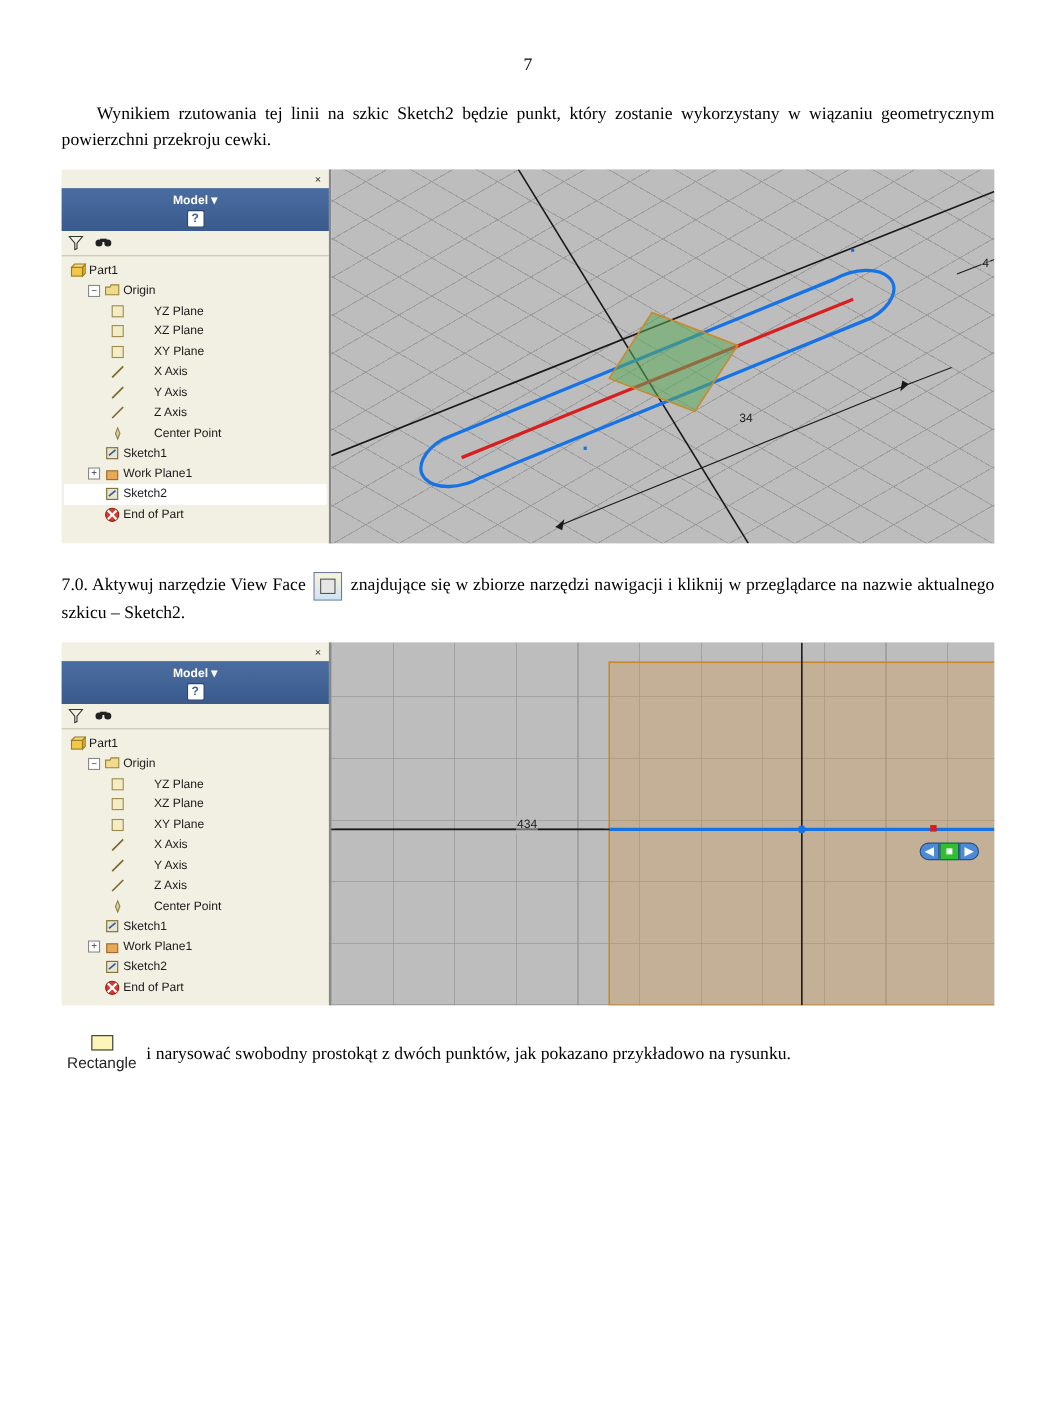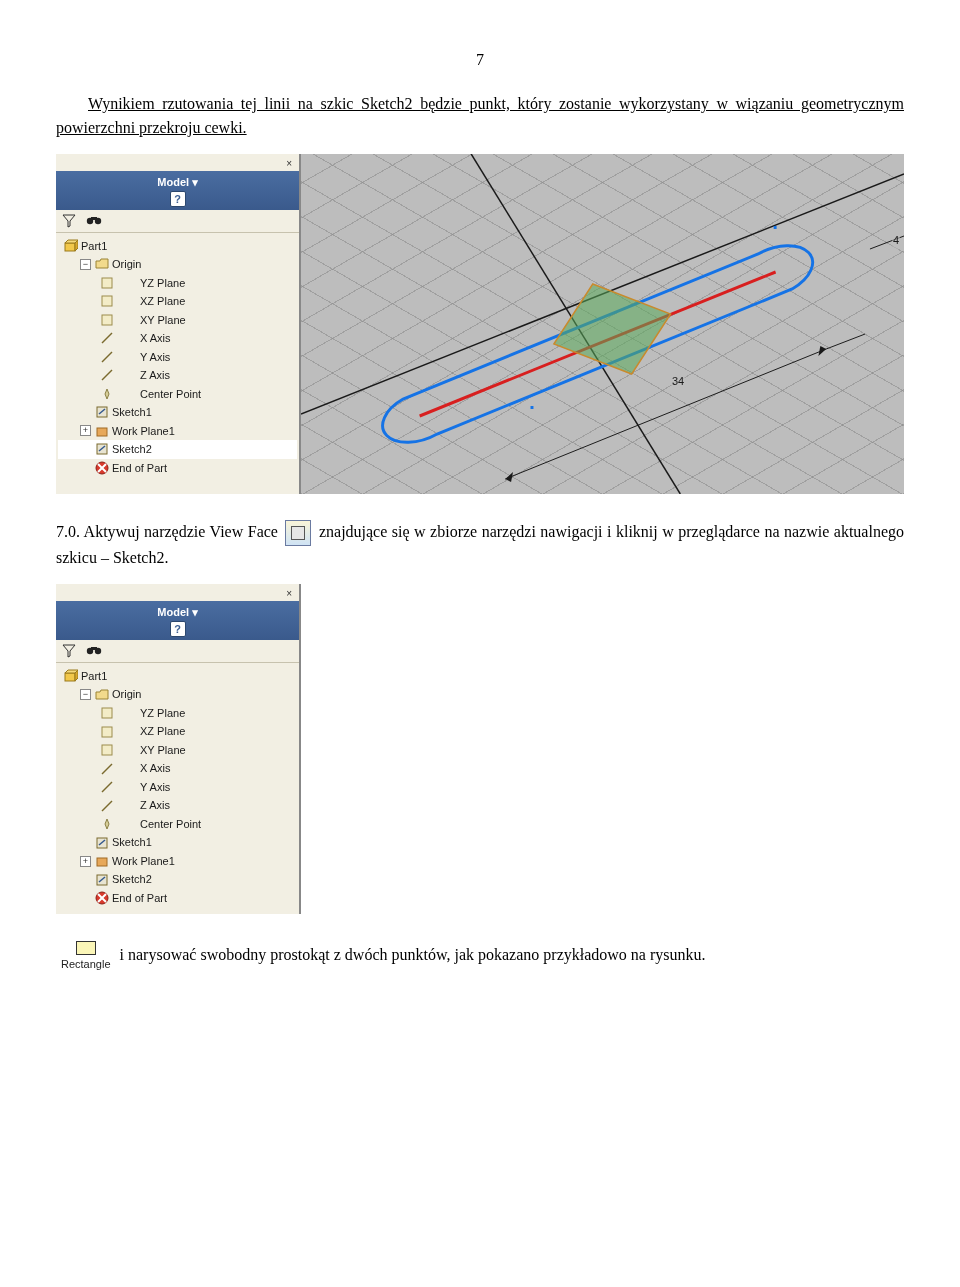--- a/index.html
+++ b/index.html
@@ -8,21 +8,21 @@
     padding: 48px 56px 48px 56px;
     font-family: "Times New Roman", serif;
     font-size: 16px;
     line-height: 1.5;
     color: #000;
     background: #fff;
     width: 960px;
   }
   .page-number { text-align: center; margin-bottom: 20px; font-size: 16px; }
   .para { text-align: justify; margin: 0 0 14px 0; }
-  .para.indent { text-indent: 32px; text-decoration: underline; }
+  .para.indent { text-indent: 32px; }
   .inline-icon {
     display: inline-block;
     vertical-align: middle;
     margin: 0 3px;
   }
   .viewface-icon {
     width: 26px; height: 26px;
     background: linear-gradient(#f9f4d8,#cfe3f5);
     border: 1px solid #6a7aa0;
     position: relative;
@@ -40,21 +40,21 @@
     align-items: center;
     gap: 1px;
     padding: 1px 2px;
     vertical-align: middle;
   }
   .rect-icon .shape {
     width: 20px; height: 14px;
     border: 1px solid #333;
     background: #fbf6b8;
   }
-  .rect-icon .lbl { font-family: Tahoma, sans-serif; font-size: 11px; color: #222; }
+  .rect-icon .lbl { font-family: Tahoma, sans-serif; font-size: 14px; color: #222; }
 
   
   .shot { display: flex; border: 0; margin: 6px 0 26px 0; max-width: 100%; }
   .shot.small { width: 100%; height: 340px; }
   .shot.small2 { width: 100%; height: 330px; }
 
   
   .panel {
     width: 245px;
     background: #f2efe3;
@@ -510,20 +510,49 @@
               <circle cx="7" cy="7" r="6" fill="#d83a2d" stroke="#8e1f15"></circle>
               <line x1="3" y1="11" x2="11" y2="3" stroke="#fff" stroke-width="2"></line>
               <line x1="3" y1="3" x2="11" y2="11" stroke="#fff" stroke-width="2"></line>
             </svg>
           </span>
           <span class="tree-lbl">End of Part</span>
         </div>
     </div>
   </div>
 
+  <div class="canvas">
+    <div class="grid-ortho"></div>
+    <svg viewBox="0 0 620 330" preserveAspectRatio="none">
+
+      <rect x="260" y="18" width="362" height="312" fill="rgba(210,150,80,0.35)" stroke="#c98a2c" stroke-width="1.5"></rect>
+
+      <line x1="0" y1="170" x2="620" y2="170" stroke="#1a1a1a" stroke-width="1.5"></line>
+      <line x1="440" y1="0" x2="440" y2="330" stroke="#1a1a1a" stroke-width="1.5"></line>
+
+      <line x1="260" y1="170" x2="620" y2="170" stroke="#1573e6" stroke-width="3"></line>
+      <circle cx="440" cy="170" r="3.5" fill="#1573e6"></circle>
+
+      <rect x="560" y="166" width="6" height="6" fill="#d81f1f"></rect>
+
+      <line x1="4" y1="170" x2="255" y2="170" stroke="#1a1a1a" stroke-width="1"></line>
+    </svg>
+    <div class="dim-label" style="left:168px; top:158px;">434</div>
+    <div class="scrubber" style="right:14px; top:182px;">
+      <div class="btn lft">
+          <span class="arrow">◀</span>
+        </div>
+      <div class="btn mid">
+          <span class="arrow">■</span>
+        </div>
+      <div class="btn rgt">
+          <span class="arrow">▶</span>
+        </div>
+    </div>
+  </div>
 </div>
 
 <p class="para">
   <span class="inline-icon rect-icon">
     <span class="shape"></span>
     <span class="lbl">Rectangle</span>
   </span>
   <span> i narysować swobodny prostokąt z dwóch punktów, jak pokazano przykładowo na rysunku.</span>
 </p>
 

